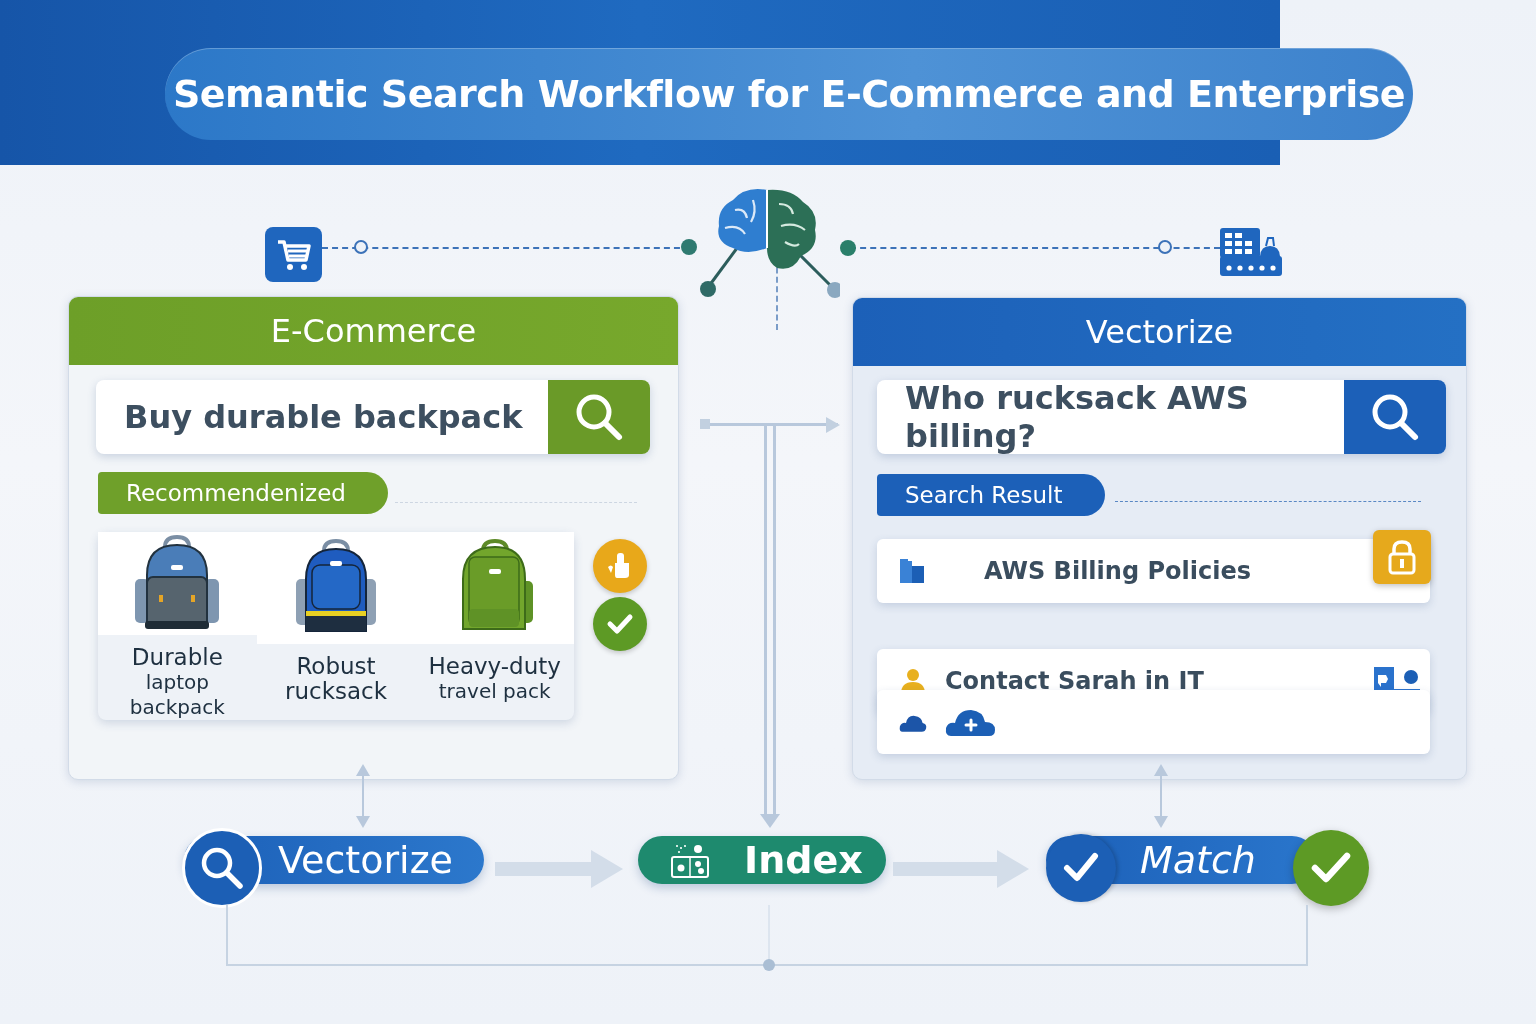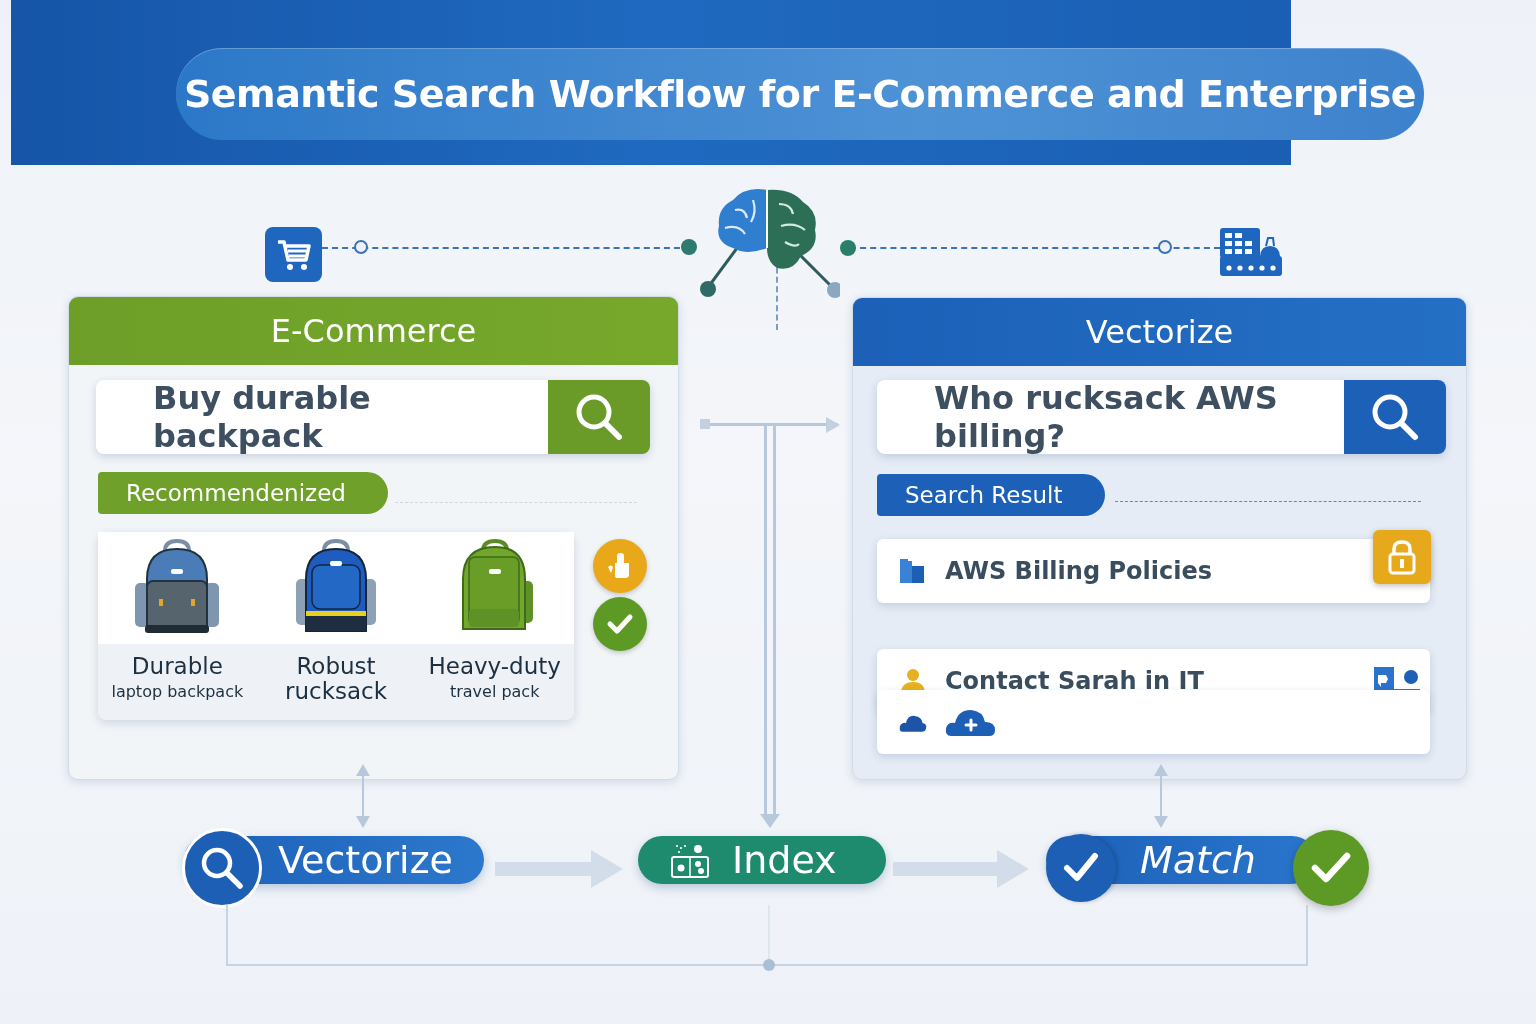--- a/index.html
+++ b/index.html
@@ -3,21 +3,21 @@
 <meta charset="utf-8">
 <style>
   * { box-sizing: border-box; margin: 0; padding: 0; }
   html, body { width: 1536px; height: 1024px; overflow: hidden; }
   body {
     font-family: "DejaVu Sans", "Liberation Sans", sans-serif;
     background: linear-gradient(180deg, #eef2f8 0%, #f4f6fa 45%, #eef2f8 100%);
     position: relative;
   }
   .header {
-    position: absolute; left: 11px; top: 0; width: 1280px; height: 165px;
+    position: absolute; left: 0; top: 0; width: 1280px; height: 165px;
     background: linear-gradient(90deg, #1655a8 0%, #1f6ac0 50%, #1a5fb4 100%);
   }
   .title-pill {
     position: absolute; left: 165px; top: 48px; width: 1248px; height: 92px;
     border-radius: 46px;
     background: linear-gradient(90deg, #2c78c8 0%, #4e92d6 60%, #3d82cc 100%);
     box-shadow: inset 0 1px 0 rgba(255,255,255,0.25);
     display: flex; align-items: center; justify-content: center;
     color: #fff; font-size: 38px; font-weight: bold; letter-spacing: -0.5px;
   }
@@ -37,21 +37,21 @@
     box-shadow: 0 2px 10px rgba(60,90,140,0.18);
     border: 1px solid #d2dbe8;
   }
   .panel-head {
     height: 68px; color: #fff; font-size: 32px; display: flex;
     align-items: center; justify-content: center;
   }
   .search-box {
     position: absolute; height: 74px; border-radius: 8px; background: #fff;
     box-shadow: 0 3px 8px rgba(60,90,140,0.22);
-    display: flex; overflow: hidden; padding-left: 29px;
+    display: flex; overflow: hidden;
   }
   .search-text {
     flex: 1; display: flex; align-items: center; padding-left: 28px;
     font-size: 32px; font-weight: bold; color: #3d4f60;
   }
   .search-btn {
     width: 102px; display: flex; align-items: center; justify-content: center;
   }
   .tag {
     position: absolute; height: 42px; color: #fff; font-size: 23px;
@@ -67,21 +67,21 @@
   .product {
     flex: 1; display: flex; flex-direction: column; align-items: center;
   }
   .product .img {
     width: 100%; height: 112px; background: #fff;
     display: flex; align-items: center; justify-content: center;
   }
   .product .lbl {
     text-align: center; color: #1e3040; font-size: 23px; line-height: 25px; padding-top: 10px;
   }
-  .product .lbl .l2 { font-size: 16px; }
+  .product .lbl .l2 { font-size: 20px; }
   .badge-circle {
     position: absolute; width: 54px; height: 54px; border-radius: 50%;
     display: flex; align-items: center; justify-content: center;
     box-shadow: 0 2px 5px rgba(0,0,0,0.2);
   }
   .result-row {
     position: absolute; left: 877px; width: 553px; height: 64px; background: #fff;
     border-radius: 6px; box-shadow: 0 3px 8px rgba(60,90,140,0.2);
     display: flex; align-items: center;
   }
@@ -253,21 +253,21 @@
   <div class="search-btn" style="background:#1c60b8;">
     <svg width="54" height="54" viewBox="0 0 54 54">
       <circle cx="22" cy="22" r="15" fill="none" stroke="#fff" stroke-width="5"></circle>
       <line x1="33" y1="33" x2="47" y2="47" stroke="#fff" stroke-width="6" stroke-linecap="round"></line>
     </svg>
   </div>
 </div>
 <div class="tag" style="left:877px; top:474px; width:228px; background:#1c60b8;">Search Result</div>
 <div class="dash-h" style="left:1115px; top:501px; width:306px; border-top:1px dashed #5a88c4;"></div>
 
-<div class="result-row" style="top:539px;">
+<div class="result-row" style="top:539px;gap:39px;">
   <div class="ic">
     <svg width="26" height="24" viewBox="0 0 26 24">
         <rect x="0" y="2" width="12" height="22" fill="#3a82d6"></rect>
         <rect x="12" y="7" width="12" height="17" fill="#1c5fb5"></rect>
         <rect x="0" y="0" width="8" height="4" fill="#3a82d6"></rect>
       </svg>
   </div>
   <div class="txt">AWS Billing Policies</div>
 </div>
 <div class="abs" style="left:1373px; top:530px; width:58px; height:54px; border-radius:6px; background:#e6a91c; box-shadow:0 2px 6px rgba(0,0,0,0.25); display:flex; align-items:center; justify-content:center;">
@@ -359,21 +359,21 @@
       <circle cx="28" cy="23" r="3" fill="#fff"></circle>
       <circle cx="31" cy="30" r="3" fill="#fff"></circle>
     <circle cx="28" cy="8" r="4" fill="#fff"></circle>
     <g fill="#cfe8df">
         <rect x="6" y="4" width="2" height="2"></rect>
         <rect x="10" y="6" width="2" height="2"></rect>
         <rect x="14" y="4" width="2" height="2"></rect>
         <rect x="8" y="10" width="2" height="2"></rect>
       </g>
   </svg>
-  <span style="margin-left:22px;">Index</span>
+  <span style="margin-left:34px;font-weight:bold;">Index</span>
 </div>
 
 <svg class="abs" style="left:893px; top:850px;" width="136" height="38">
   <rect x="0" y="12" width="108" height="14" fill="#d3dde9"></rect>
     <path d="M104 0 L136 19 L104 38 Z" fill="#d3dde9"></path>
 </svg>
 
 <div class="step" style="left:1046px; top:836px; width:270px; background:linear-gradient(90deg,#1c60b8,#2a76cc);font-style:italic;">
   <div class="abs" style="left:0; top:-2px; width:70px; height:68px; border-radius:50%; background:#1c5fb5; display:flex; align-items:center; justify-content:center; box-shadow:2px 0 4px rgba(0,0,0,0.2);">
     <svg width="40" height="36" viewBox="0 0 40 36">

